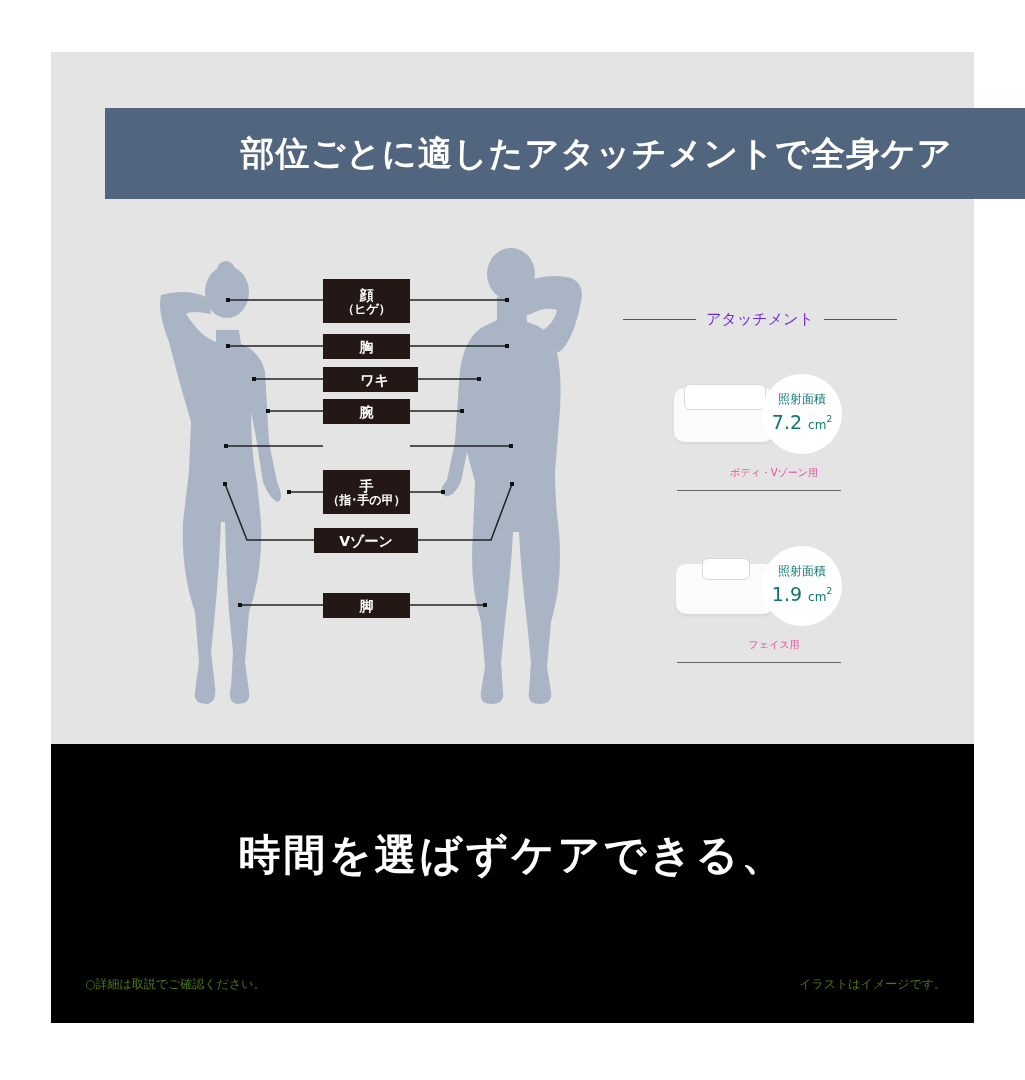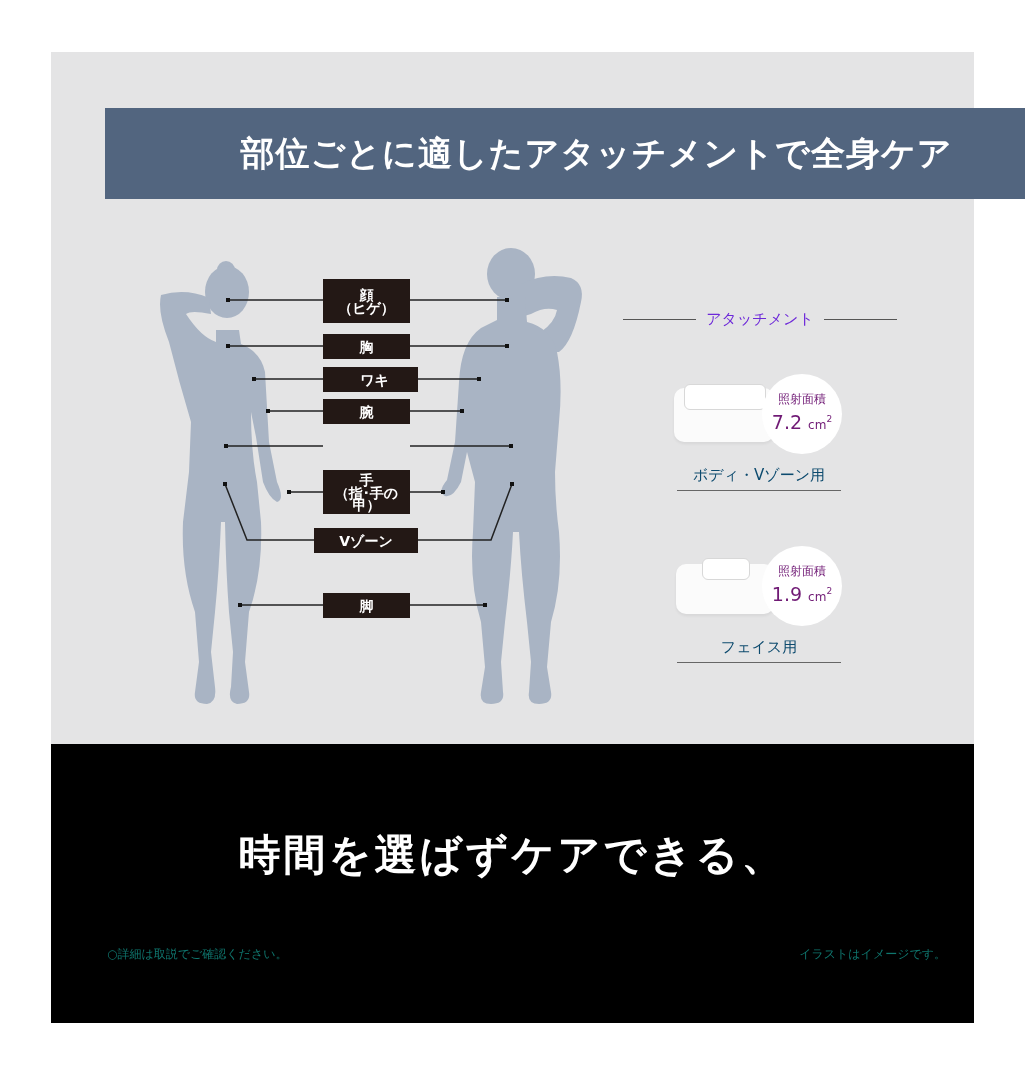--- a/index.html
+++ b/index.html
@@ -8,37 +8,37 @@
   .panel { position:absolute; left:51px; top:52px; width:923px; height:971px; }
   .gray { position:absolute; left:0; top:0; width:923px; height:692px; background:#e4e4e5; }
   .black { position:absolute; left:0; top:692px; width:923px; height:279px; background:#000; }
   .title-bar { position:absolute; left:54px; top:56px; width:983px; height:91px; background:#52657f;
                display:flex; align-items:center; justify-content:center; }
   .title-bar span { color:#fff; font-weight:bold; font-size:34px; letter-spacing:1px; }
   svg.figs { position:absolute; left:0; top:0; }
   .label { position:absolute; background:#231815; color:#fff; font-weight:bold; text-align:center;
            display:flex; flex-direction:column; align-items:center; justify-content:center; }
   .label .main { font-size:14px; line-height:16px; }
-  .label .sub { font-size:14px; line-height:12px;font-family:Liberation Mono, monospace; }
+  .label .sub { font-size:12px; line-height:12px; }
   .att-heading { position:absolute; left:572px; top:255px; width:274px; height:24px;
                  display:flex; align-items:center; gap:10px; color:#6d28d9; font-size:15px; }
   .att-heading .rule { flex:1; height:1px; background:#555; }
   .att-card { position:absolute; width:170px; }
   .device { position:absolute; background:#fbfbfb; border-radius:10px; box-shadow:0 2px 3px rgba(0,0,0,0.06); }
   .device-top { position:absolute; background:#ffffff; border:1px solid #d8d8d8; border-radius:6px; }
   .bubble { position:absolute; width:80px; height:80px; border-radius:50%; background:#fff;
-            display:flex; flex-direction:column; align-items:center; justify-content:center; color:#701a75; }
+            display:flex; flex-direction:column; align-items:center; justify-content:center; color:#0f766e; }
   .bubble .k { font-size:12px; }
   .bubble .v { font-size:19px; line-height:22px; }
   .bubble .v sup { font-size:9px; }
-  .att-name { position:absolute; left:0; width:170px; text-align:center; font-size:15px; color:#0c4a6e; }
+  .att-name { position:absolute; left:15px; width:170px; text-align:center; font-size:10px; color:#ec4899; }
   .att-rule { position:absolute; left:3px; width:164px; height:1px; background:#666; }
   .headline { position:absolute; left:0; width:923px; text-align:center; color:#fff; font-weight:bold;
               font-size:42px; letter-spacing:3px; }
-  .foot { position:absolute; top:894px; color:#0f766e; font-size:12px;margin-left:22px; }
+  .foot { position:absolute; top:924px; color:#4d7c0f; font-size:12px; }
 </style>
 </head>
 <body>
 
 <div class="panel">
   <div class="gray"></div>
   <div class="black"></div>
 
   <div class="title-bar">
     <span>部位ごとに適したアタッチメントで全身ケア</span>

